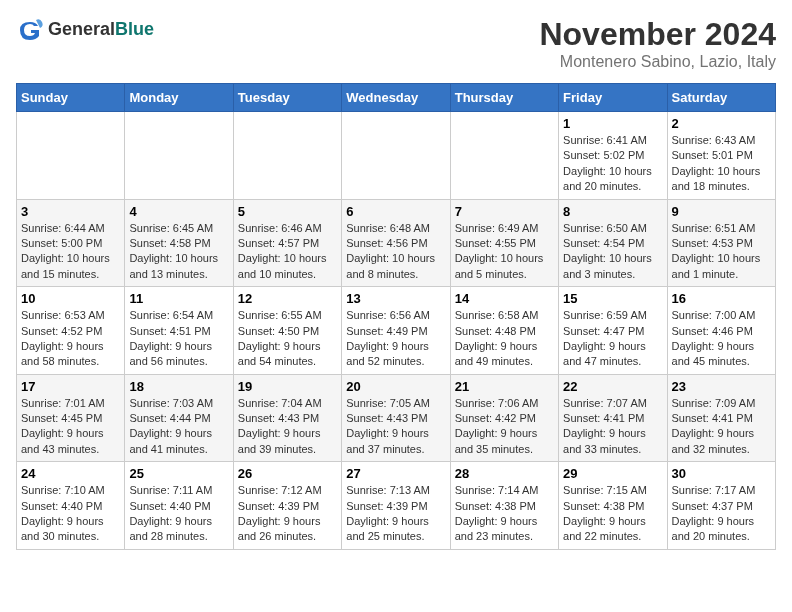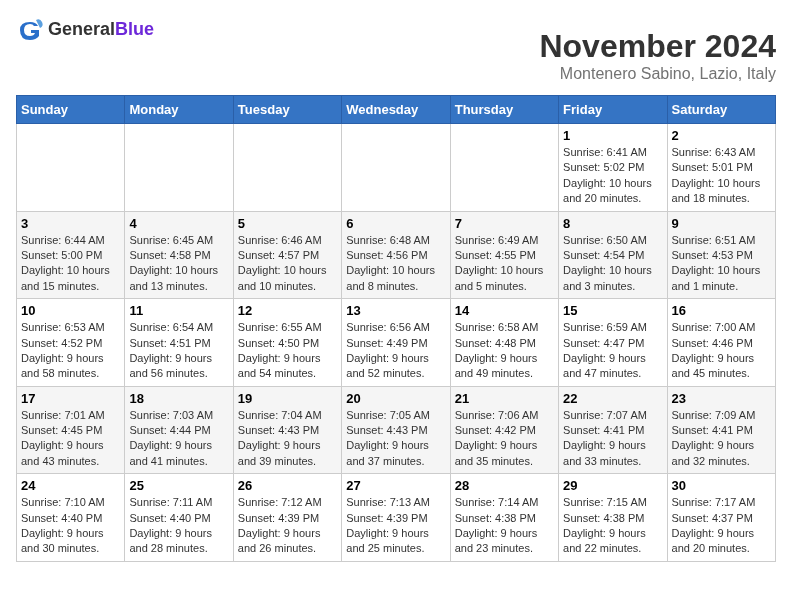--- a/index.html
+++ b/index.html
@@ -25,35 +25,34 @@
       line-height: 1.1;
     }
     .logo-general {
       font-size: 18px;
       font-weight: bold;
       color: #333;
     }
     .logo-blue {
       font-size: 18px;
       font-weight: bold;
-      color: #6d28d9;
+      color: #0f766e;
     }
     .logo-icon {
       width: 28px;
       height: 28px;
       margin-right: 4px;
     }
     .title-area {
       text-align: right;
     }
     .month-title {
       font-size: 32px;
       font-weight: bold;
       color: #333;
-      margin-top: 12px;
     }
     .location-title {
       font-size: 16px;
       color: #737373;
     }
     .calendar {
       width: 100%;
       border-collapse: collapse;
       font-size: 11px;
       padding-left: 24px;

